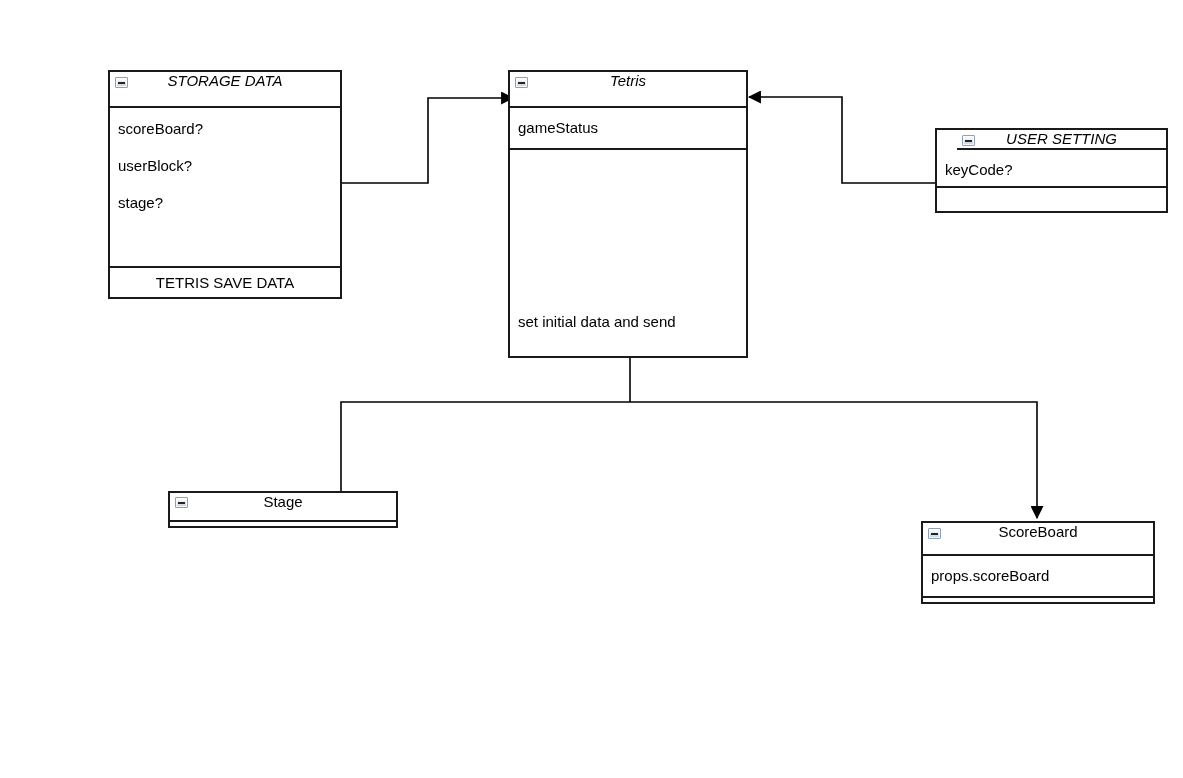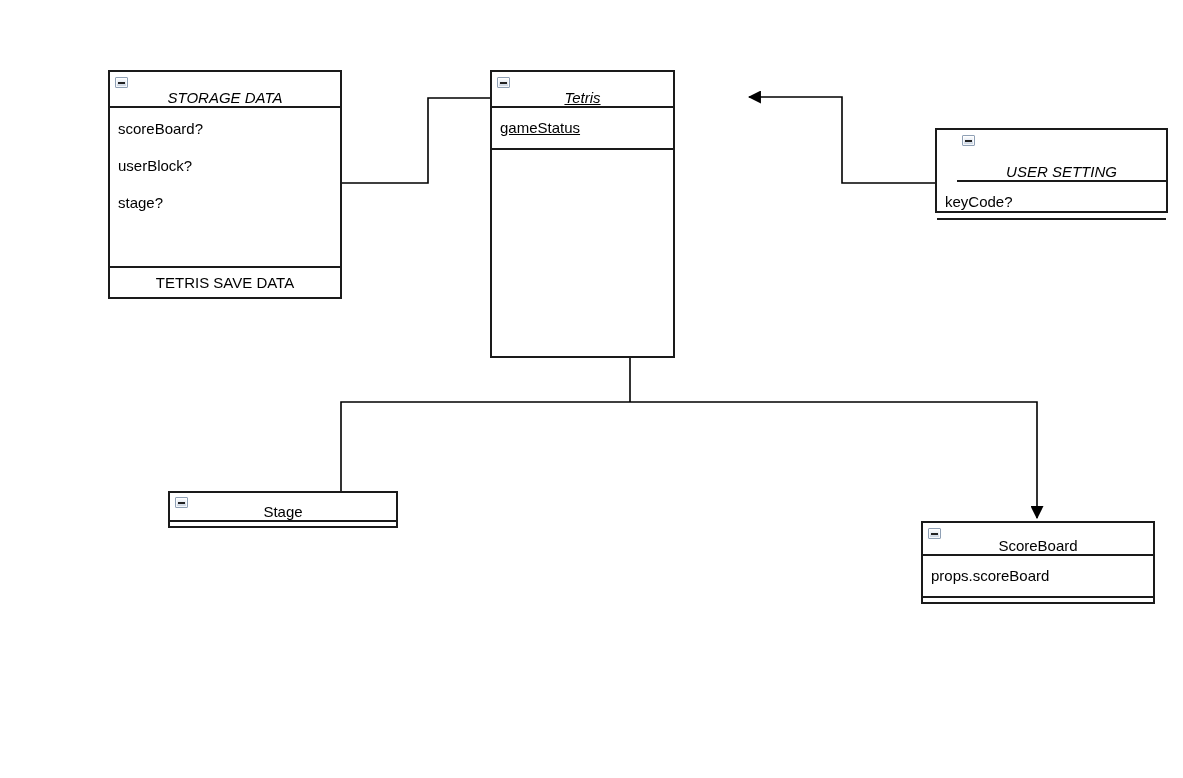--- a/index.html
+++ b/index.html
@@ -28,21 +28,21 @@
     position: absolute;
     box-sizing: border-box;
     background: #ffffff;
     border: 2px solid #1a1a1a;
     font-size: 15px;
   }
 
   .node-title {
     position: relative;
     display: flex;
-    align-items: flex-end;
+    align-items: flex-start;
     justify-content: center;
     border-bottom: 2px solid #1a1a1a;
     box-sizing: border-box;
   }
   .node-title .title-text { white-space: nowrap; }
   .node.italic-title .title-text { font-style: italic; }
 
   
   .collapse {
     position: absolute;
@@ -74,34 +74,34 @@
   .divider-bottom { border-bottom: 2px solid #1a1a1a; box-sizing: border-box; }
 
   
   .node-storage { left: 108px; top: 70px; width: 234px; height: 229px; }
   .node-storage .node-title { height: 36px; }
   .node-storage .fields { height: 160px; padding-top: 2px; border-bottom: 2px solid #1a1a1a; box-sizing: border-box; }
   .node-storage .field { height: 37px; line-height: 37px; }
   .node-storage .footer { height: 29px; line-height: 29px; text-align: center; }
 
   
-  .node-tetris { left: 490px; top: 70px; width: 185px; height: 288px; text-decoration: underline; }
+  .node-tetris { left: 508px; top: 70px; width: 240px; height: 288px; }
   .node-tetris .node-title { height: 36px; }
   .node-tetris .field-row { height: 42px; line-height: 40px; }
   .node-tetris .note-section {
     height: 206px;
     display: flex;
     align-items: flex-end;
     box-sizing: border-box;
     padding: 0 0 26px 8px;
   }
 
   
   .node-user { left: 935px; top: 128px; width: 233px; height: 85px; }
-  .node-user .node-title { height: 52px; margin-left: 20px; }
+  .node-user .node-title { height: 20px; margin-left: 20px; }
   .node-user .field-row { height: 38px; line-height: 39px; }
   .node-user .strip { height: 4px; }
 
   
   .node-stage { left: 168px; top: 491px; width: 230px; height: 37px; }
   .node-stage .node-title { height: 29px; }
   .node-stage .collapse { top: 4px; }
   .node-stage .strip { height: 4px; }
 
   
@@ -144,20 +144,23 @@
   </div>
 
   <div class="node node-tetris italic-title">
     <div class="node-title">
       <span class="collapse">
           <span class="minus-bar"></span>
         </span>
       <span class="title-text">Tetris</span>
     </div>
     <div class="field field-row divider-bottom">gameStatus</div>
+    <div class="note-section">
+      <span>set initial data and send</span>
+    </div>
   </div>
 
   <div class="node node-user italic-title">
     <div class="node-title">
       <span class="collapse">
           <span class="minus-bar"></span>
         </span>
       <span class="title-text">USER SETTING</span>
     </div>
     <div class="field field-row divider-bottom">keyCode?</div>

